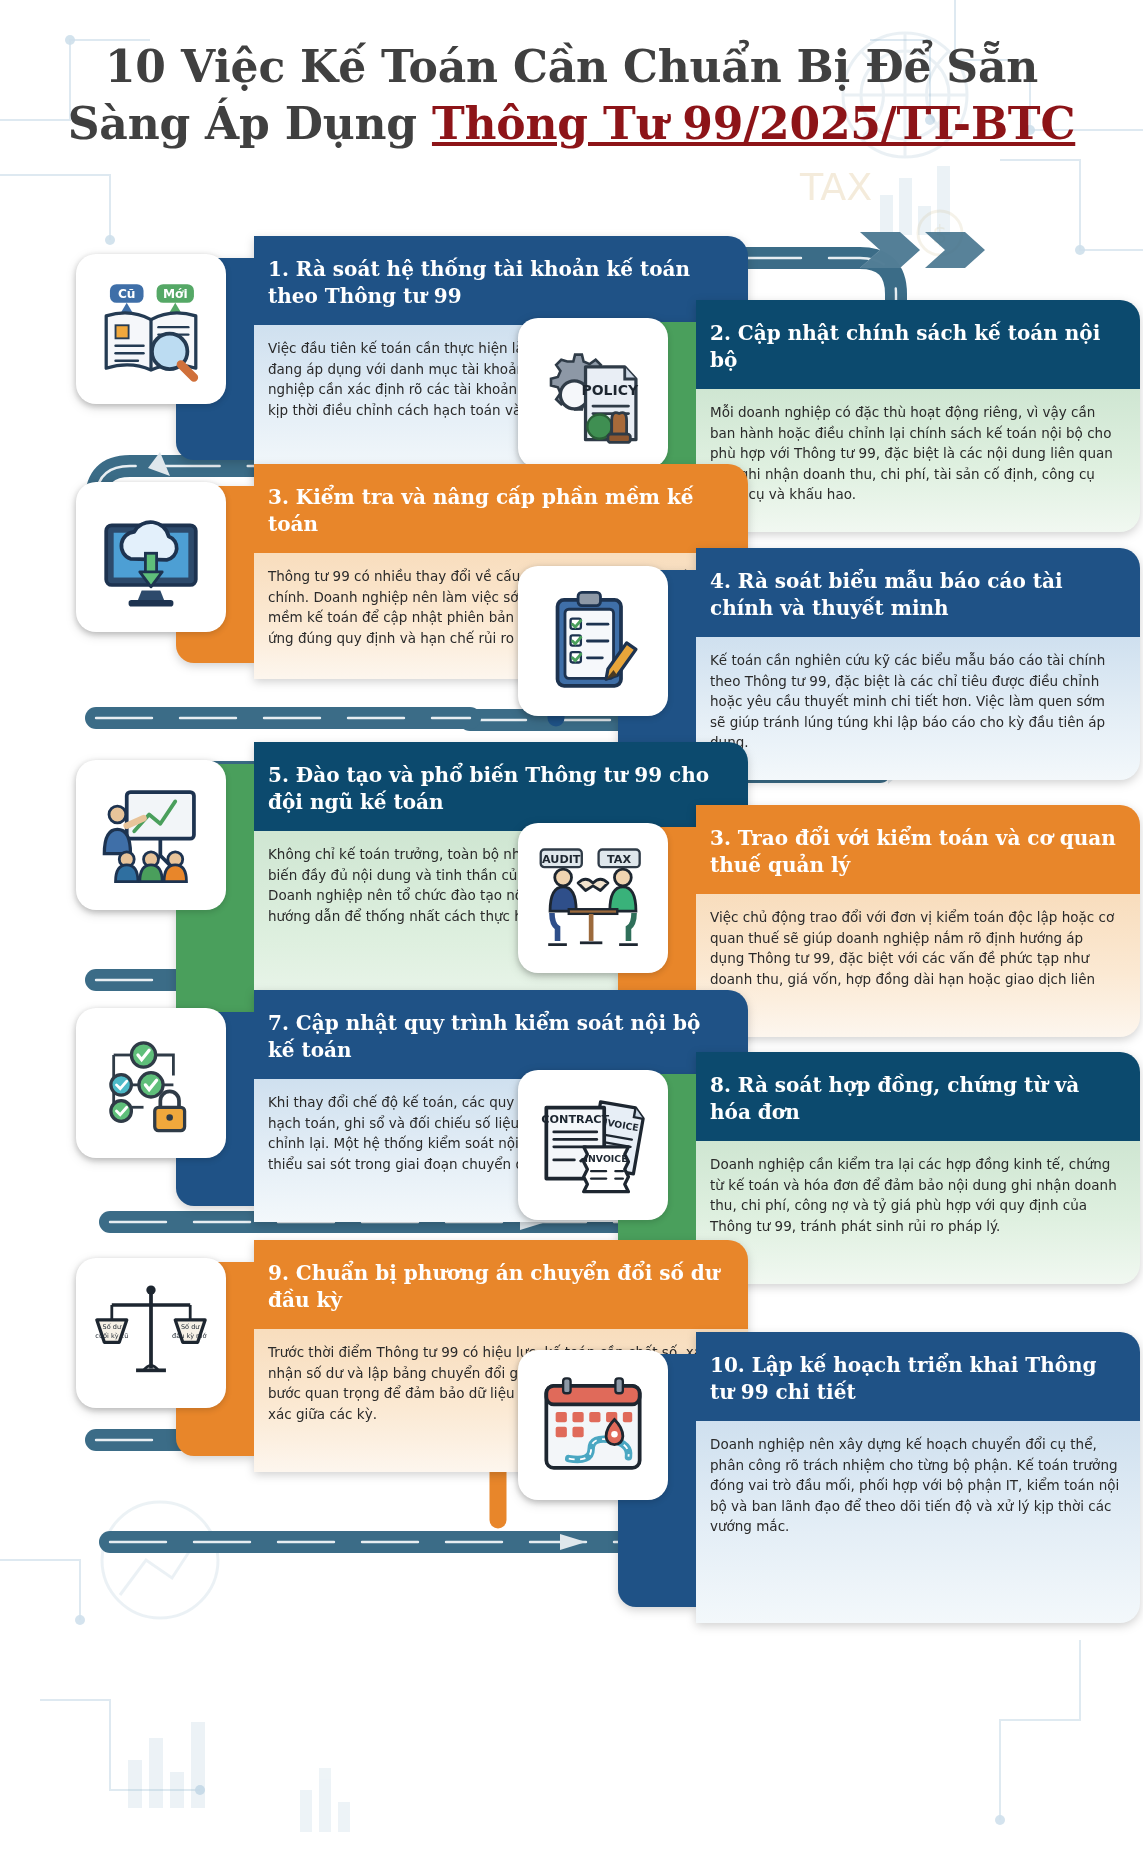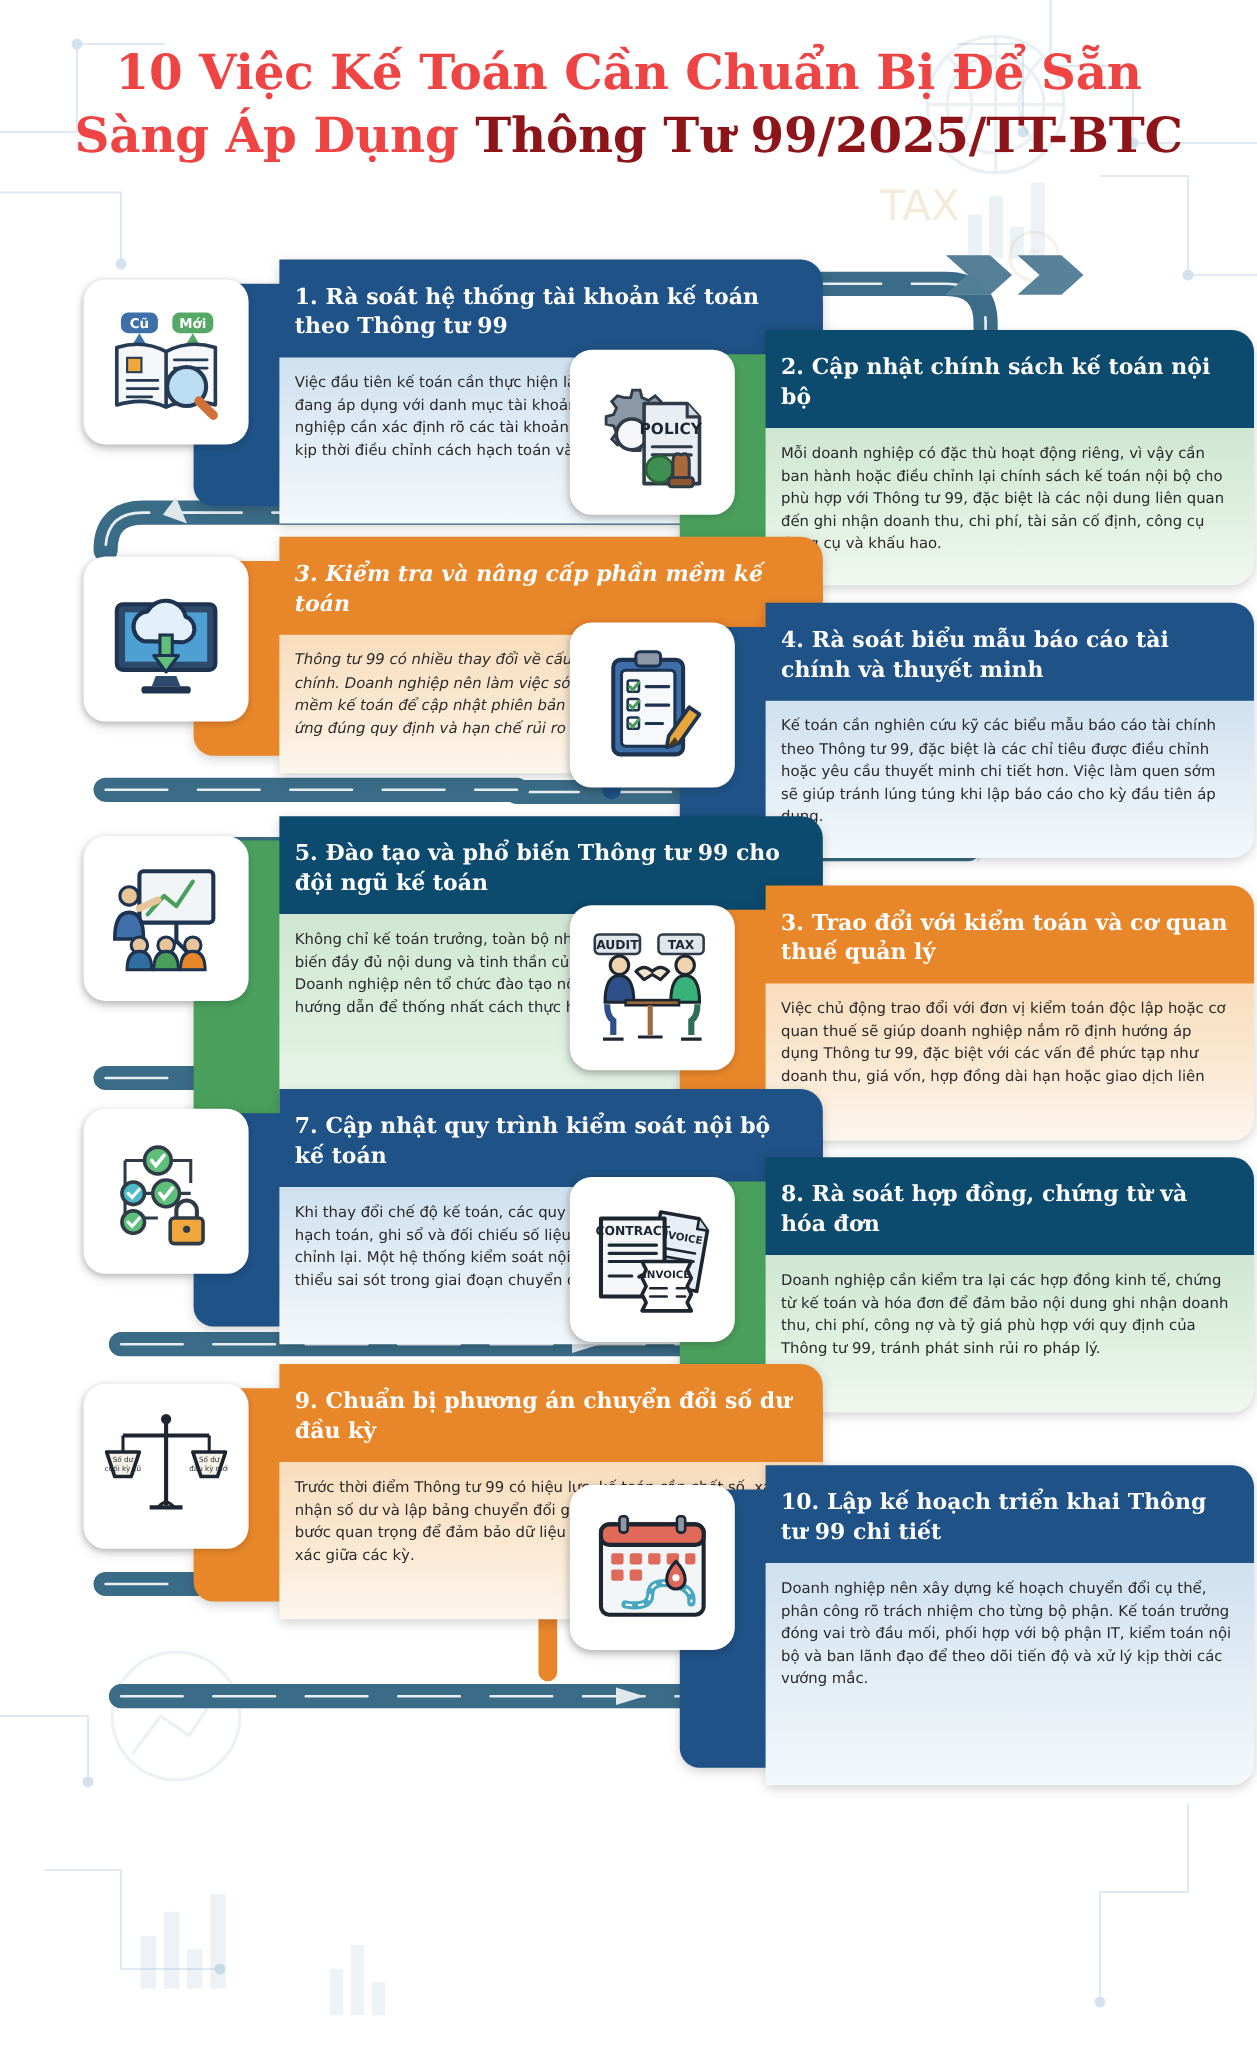--- a/index.html
+++ b/index.html
@@ -21,22 +21,22 @@
     z-index: 5; text-align: center; padding-top: 38px;
   }
   .title-line {
     font-family: "DejaVu Serif", serif;
     font-weight: bold;
     font-size: 44px;
     line-height: 1.30;
     letter-spacing: -0.2px;
     white-space: nowrap;
   }
-  .t-blue { color: #ef4444; }
-  .t-red  { color: #8d1418; }
+  .t-blue { color: #404040; }
+  .t-red  { color: #8d1418; text-decoration: underline; }
 
   
   #roads { position: absolute; inset: 0; z-index: 2; pointer-events: none; }
 
   
   .card {
     position: absolute;
     z-index: 4;
     border-radius: 22px;
     display: flex;
@@ -310,21 +310,21 @@
       <path d="M88 82 q8 -4 8 8 v14 h-16 v-14 q0 -12 8 -8 z" fill="#a86a3a" stroke="#2f3b47" stroke-width="3"></path>
       <rect x="76" y="104" width="24" height="9" rx="3" fill="#8e5730" stroke="#2f3b47" stroke-width="3"></rect>
     </svg>
   </div>
   <div class="txt-col">
     <div class="card-title">2. Cập nhật chính sách kế toán nội bộ</div>
     <div class="card-body">Mỗi doanh nghiệp có đặc thù hoạt động riêng, vì vậy cần ban hành hoặc điều chỉnh lại chính sách kế toán nội bộ cho phù hợp với Thông tư 99, đặc biệt là các nội dung liên quan đến ghi nhận doanh thu, chi phí, tài sản cố định, công cụ dụng cụ và khấu hao.</div>
   </div>
 </div>
 
-<div class="card left-card th-orange" style="left:58px; top:488px; width:690px; height:215px;font-style:italic;">
+<div class="card left-card th-orange" style="left:58px; top:464px; width:690px; height:215px;">
   <div class="card-band" style="left:118px; right:0;"></div>
   <div class="icon-box">
     <svg viewBox="0 0 120 120">
       <rect x="12" y="26" width="96" height="64" rx="6" fill="#2d4a6b" stroke="#1d3350" stroke-width="4"></rect>
       <rect x="20" y="34" width="80" height="48" fill="#4d9fd4"></rect>
       <path d="M50 96 H70 L74 106 H46 Z" fill="#2d4a6b"></path>
       <rect x="36" y="106" width="48" height="7" rx="3" fill="#1d3350"></rect>
       <path d="M38 62 a15 15 0 0 1 4 -29 a20 20 0 0 1 37 5 a13 13 0 0 1 -2 25 z" fill="#e3f0fb" stroke="#1d3350" stroke-width="4" stroke-linejoin="round"></path>
       <rect x="54" y="56" width="12" height="22" fill="#5fbf7a" stroke="#1d3350" stroke-width="3"></rect>
       <path d="M48 76 H72 L60 92 Z" fill="#5fbf7a" stroke="#1d3350" stroke-width="3" stroke-linejoin="round"></path>

